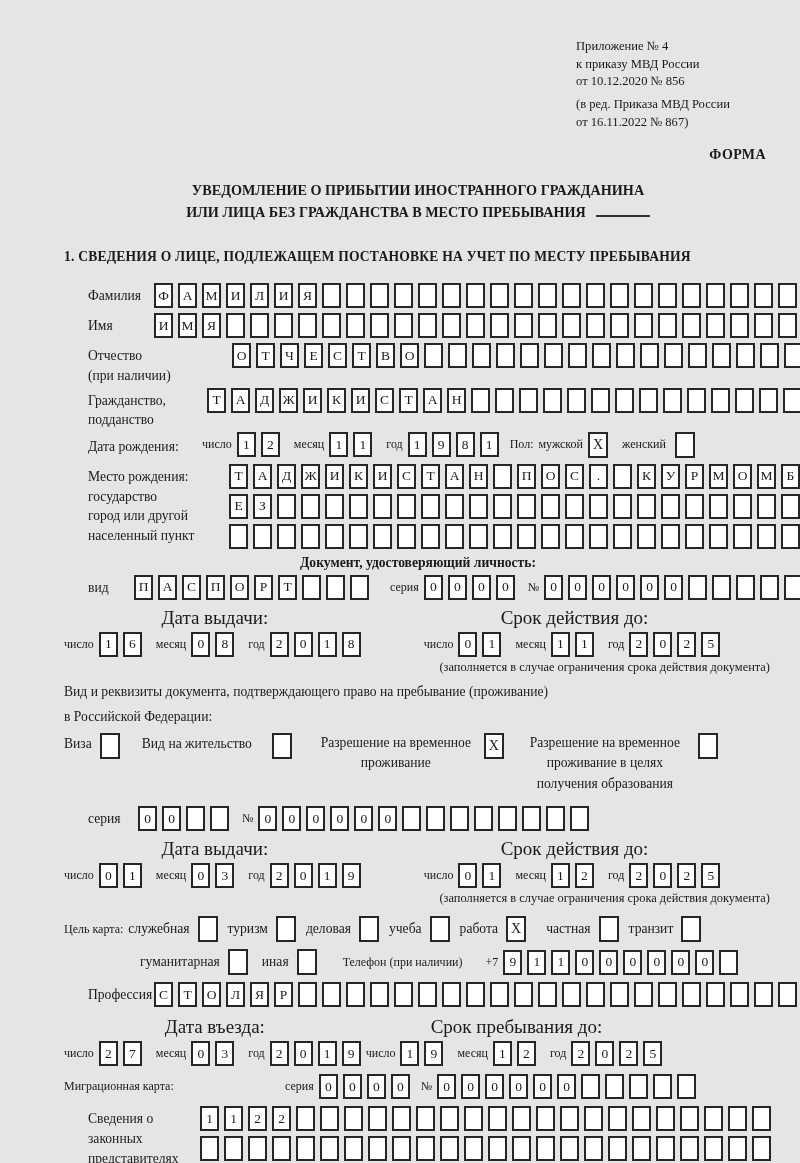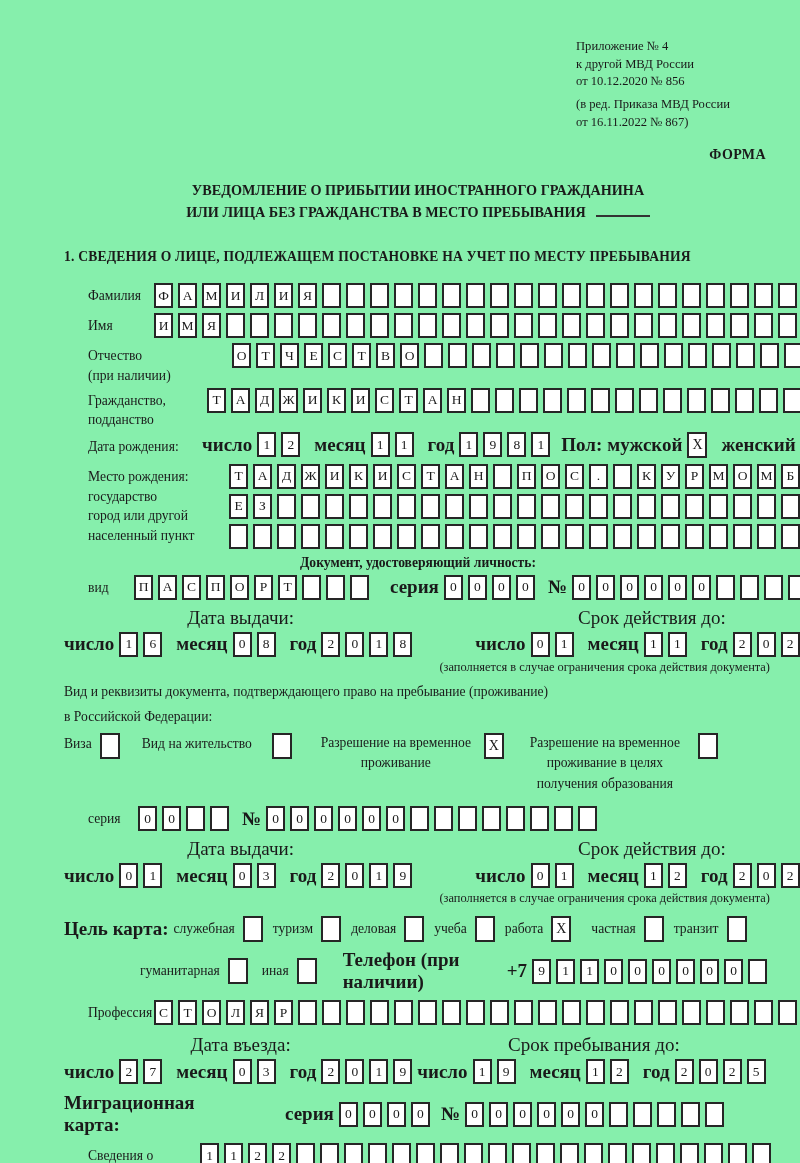--- a/index.html
+++ b/index.html
@@ -1,20 +1,20 @@
 <!DOCTYPE html>
 <html><head>
 <meta charset="utf-8">
 <style>
   * { margin:0; padding:0; box-sizing:border-box; }
   html,body { background:#ffffff; }
   body { font-family:"Liberation Serif","DejaVu Serif",serif; color:#1a1a1a; }
   .page {
     position:relative; width:800px; height:1163px; margin:0 auto;
-    background:#86efac; padding:38px 28px 16px 64px; overflow:hidden;
+    background:#e5e5e5; padding:38px 28px 16px 64px; overflow:hidden;
   }
   
   .hdr-block { width:196px; margin-left:auto; font-size:12.6px; line-height:1.4; }
   .hdr-amend { margin-top:5px; }
   .forma { text-align:right; font-weight:bold; font-size:14px; margin:16px 6px 0 0; letter-spacing:.4px; }
   
   .title { text-align:center; font-weight:bold; font-size:14.2px; line-height:1.55; margin-top:16px; }
   .blank-line { display:inline-block; width:54px; border-bottom:2px solid #333; margin-left:10px; vertical-align:baseline; }
   .sec-heading { font-weight:bold; font-size:13.6px; margin-top:26px; letter-spacing:.2px; }
   
@@ -30,39 +30,39 @@
   .cellrows .cells { margin-bottom:5px; }
   .cb {
     width:20px; height:26px; border:2px solid #262626; display:inline-flex; flex:none;
     align-items:center; justify-content:center; font-size:14px; background:#fff;
   }
   
   .dpair { display:flex; align-items:flex-start; margin-top:7px; }
   .dg { display:flex; flex-direction:column; }
   .dg-head { text-align:center; font-size:19px; margin-bottom:3px; }
   .dg-row { display:flex; align-items:center; }
-  .dlabel { font-size:19px; margin-right:5px;font-weight:bold; }
+  .dlabel { font-size:12px; margin-right:5px; }
   .dgap { margin-left:9px; }
   .note { font-size:12.4px; margin-top:3px; }
   .note-right { text-align:right; margin-right:2px; }
   .para { font-size:13.6px; margin-top:9px; }
   .opt-label { font-size:13.6px; margin-right:8px; }
   .opt-ml { font-size:13.6px; text-align:center; line-height:1.5; margin-right:8px; }
   .w160 { width:160px; } .w170 { width:170px; }
   .inline-mid { display:flex; align-items:center; }
   .mt2 { margin-top:2px; }
 </style>
 </head>
 <body>
 
 <div class="page">
 
   <div class="hdr-block">
     <div>Приложение № 4</div>
-    <div>к другой МВД России</div>
+    <div>к приказу МВД России</div>
     <div>от 10.12.2020 № 856</div>
     <div class="hdr-amend">
       <div>(в ред. Приказа МВД России</div>
       <div>от 16.11.2022 № 867)</div>
     </div>
   </div>
 
   <div class="forma">ФОРМА</div>
 
   <div class="title">

